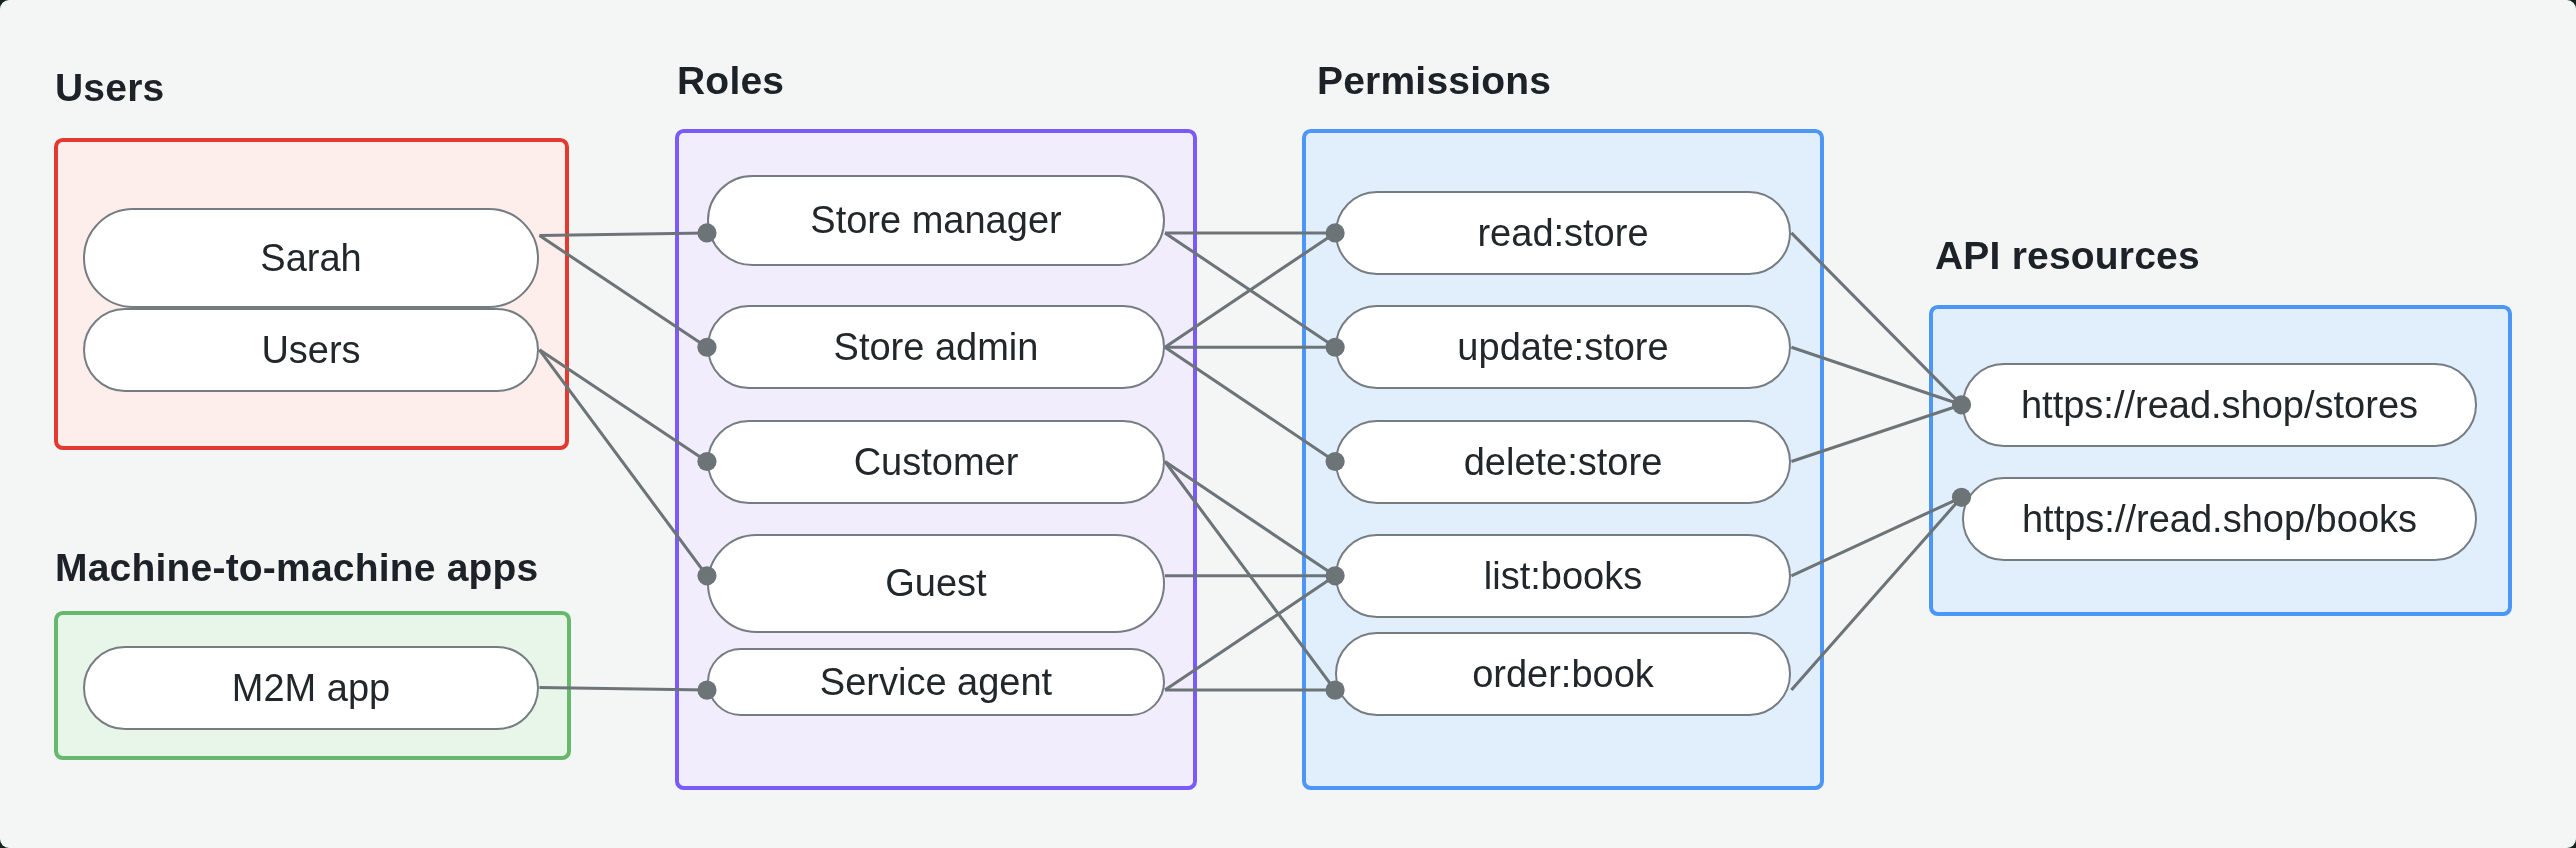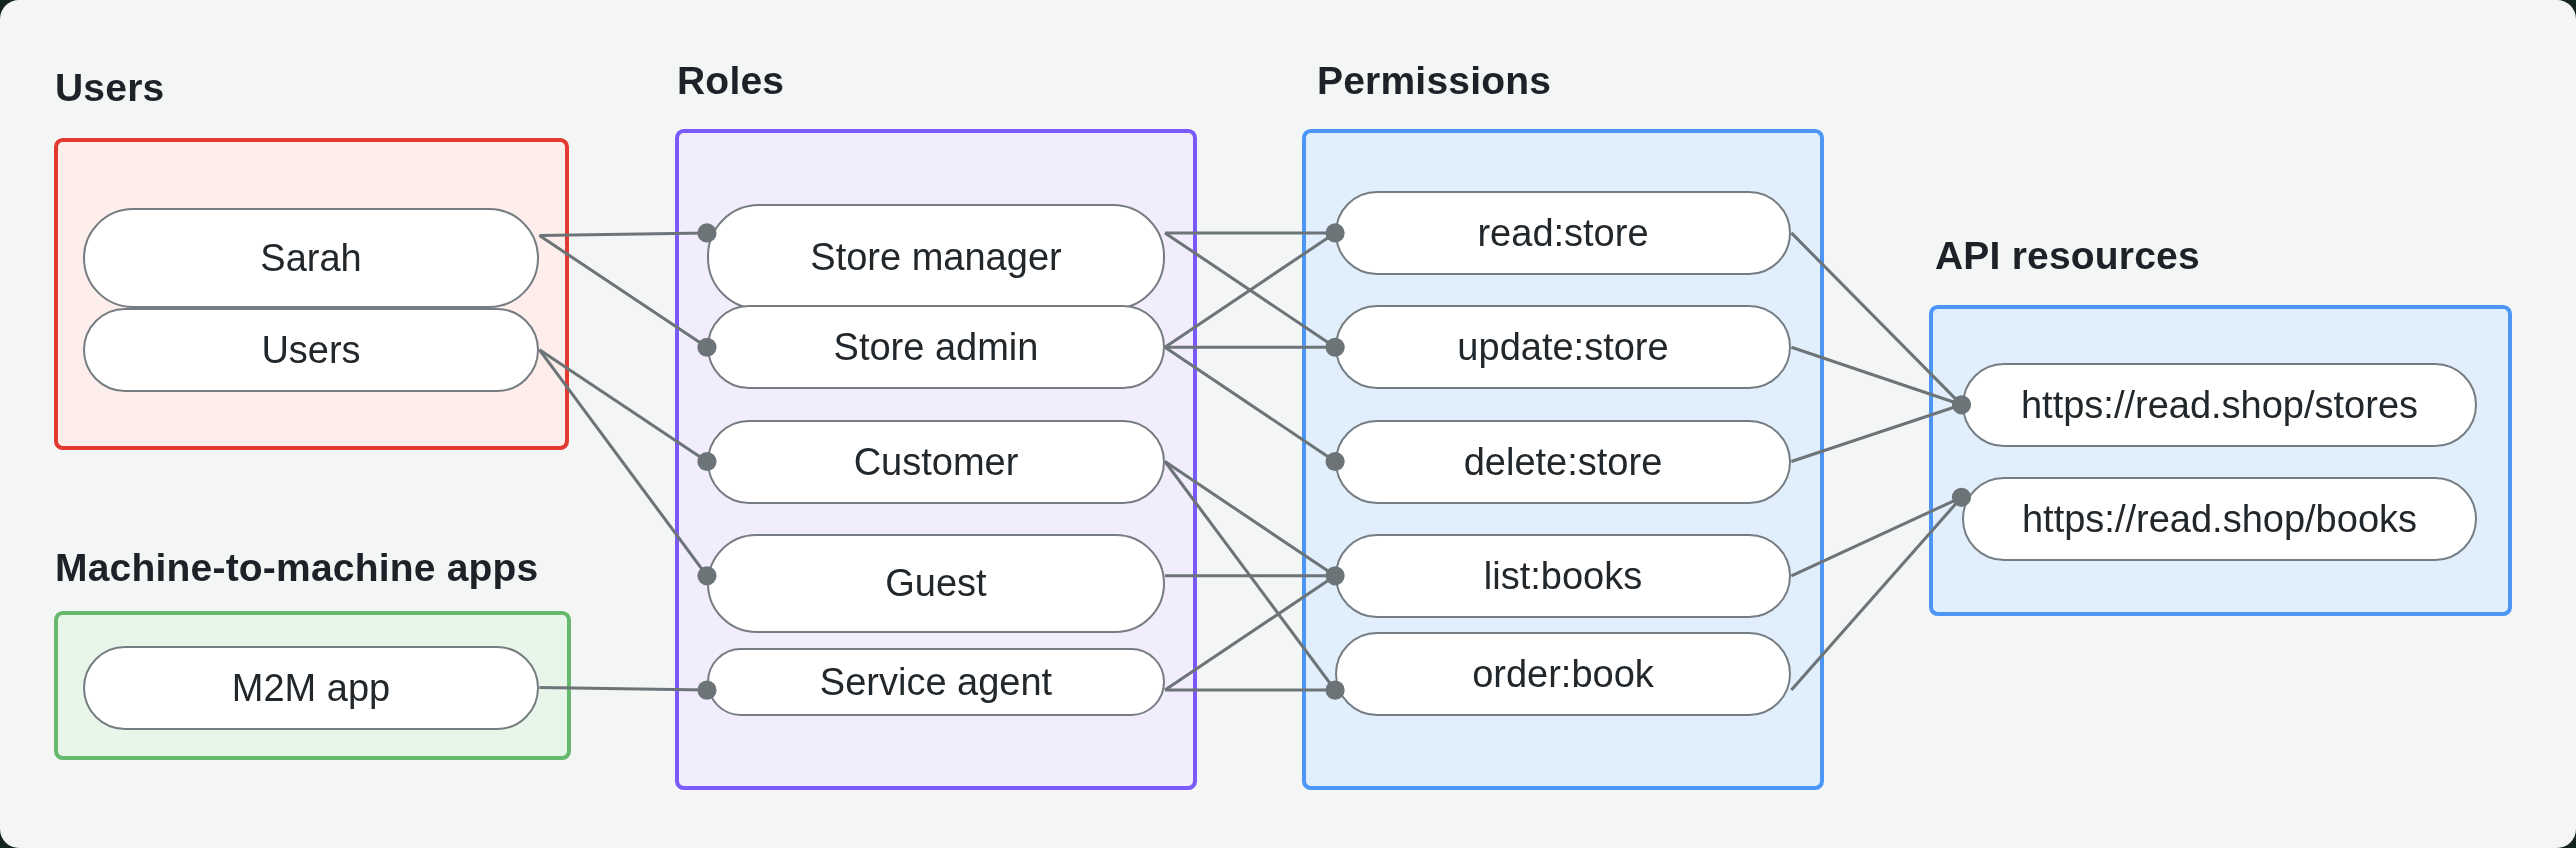--- a/index.html
+++ b/index.html
@@ -3,21 +3,21 @@
 <meta charset="utf-8">
 <style>
   html,body{margin:0;padding:0;}
   body{
     background:#15231d;
     font-family:"Liberation Sans","DejaVu Sans",sans-serif;
   }
   .canvas{
     position:relative;
     width:2576px;height:848px;
-    border-radius:19px;
+    border-radius:9px;
     overflow:hidden;
     background:#f4f6f5;
   }
   .group-label{
     position:absolute;
     font-size:39px;
     font-weight:700;
     color:#1c2227;
     letter-spacing:0.2px;
     white-space:nowrap;
@@ -58,21 +58,21 @@
   #box-users{left:54px;top:138px;width:515px;height:312px;}
   #node-sarah{left:83px;top:208px;width:456px;height:100px;}
   #node-john{left:83px;top:308px;width:456px;height:84px;}
 
   #label-m2m{left:55px;top:546px;}
   #box-m2m{left:54px;top:611px;width:517px;height:149px;}
   #node-m2m_app{left:83px;top:646px;width:456px;height:84px;}
 
   #label-roles{left:677px;top:59px;}
   #box-roles{left:675px;top:129px;width:522px;height:661px;}
-  #node-store_manager{left:707px;top:204px;width:458px;height:106px;}
+  #node-store_manager{left:707px;top:175px;width:458px;height:91px;}
   #node-store_admin{left:707px;top:305px;width:458px;height:84px;}
   #node-customer{left:707px;top:420px;width:458px;height:84px;}
   #node-guest{left:707px;top:534px;width:458px;height:99px;}
   #node-service_agent{left:707px;top:648px;width:458px;height:68px;}
 
   #label-permissions{left:1317px;top:59px;}
   #box-permissions{left:1302px;top:129px;width:522px;height:661px;}
   #node-read_store{left:1335px;top:191px;width:456px;height:84px;}
   #node-update_store{left:1335px;top:305px;width:456px;height:84px;}
   #node-delete_store{left:1335px;top:420px;width:456px;height:84px;}

